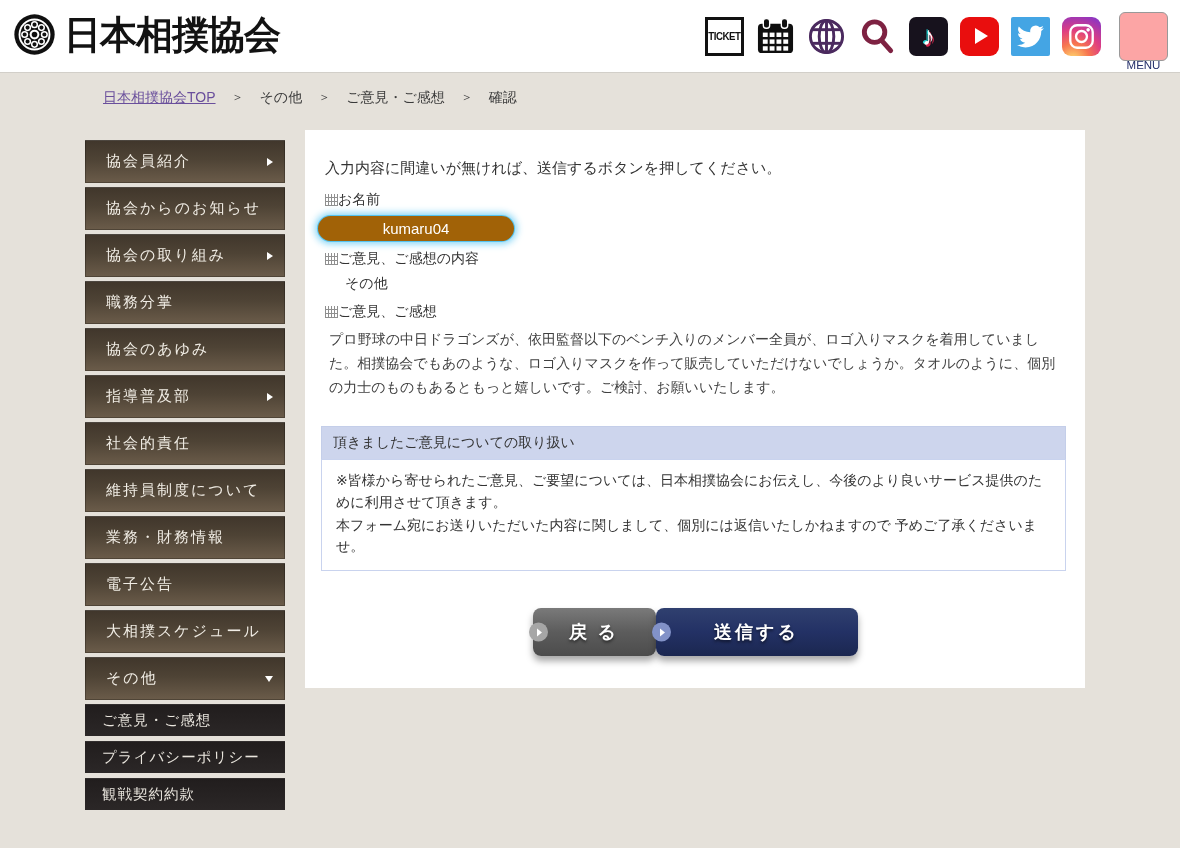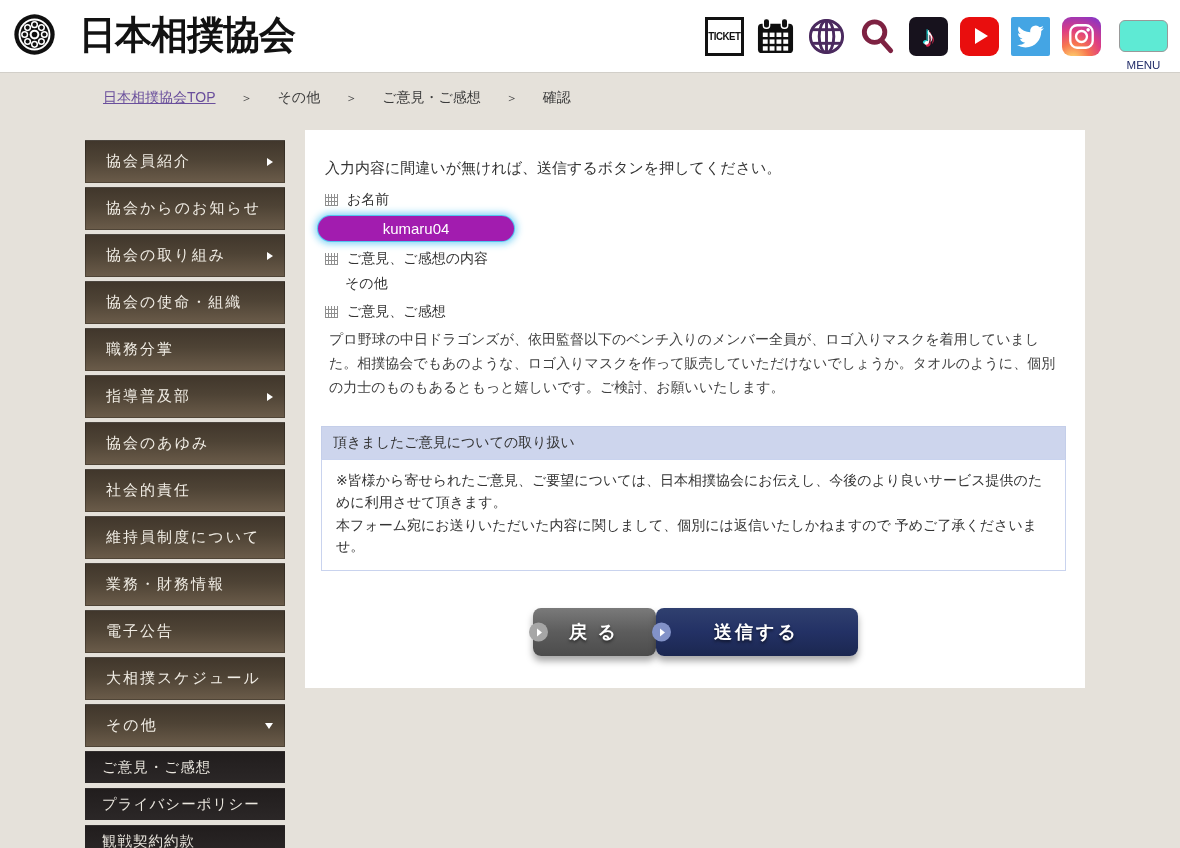--- a/index.html
+++ b/index.html
@@ -8,21 +8,21 @@
     background:#e5e1da;
     font-family:"Liberation Sans","DejaVu Sans",sans-serif;
     color:#333;
   }
   
   .header{
     position:absolute;top:0;left:0;width:1180px;height:73px;
     background:#fff;border-bottom:1px solid #d2cfc9;
     display:flex;align-items:center;padding:0 12px;box-sizing:border-box;
   }
-  .logo{display:flex;align-items:center;gap:22px;cursor:pointer;}
+  .logo{display:flex;align-items:center;gap:7px;cursor:pointer;}
   .logo-text{
     font-family:"Liberation Serif","DejaVu Serif",serif;
     font-weight:900;font-size:37px;color:#121212;letter-spacing:-1px;
     transform:scaleY(1.04);white-space:nowrap;
   }
   .hicons{margin-left:auto;display:flex;align-items:flex-start;gap:12px;}
   .hicon{width:39px;height:39px;flex:0 0 auto;cursor:pointer;position:relative;}
   .icon-ticket{
     box-sizing:border-box;border:3px solid #111;background:#fff;
     display:flex;align-items:center;justify-content:center;
@@ -39,29 +39,29 @@
     text-shadow:1.5px 1.5px 0 rgba(254,44,85,.85),-1.5px -1.5px 0 rgba(37,244,238,.85);
   }
   .icon-youtube{background:#e90e0e;border-radius:9px;display:flex;align-items:center;justify-content:center;}
   .icon-youtube i{display:block;width:0;height:0;border-left:13px solid #fff;border-top:8px solid transparent;border-bottom:8px solid transparent;margin-left:3px;}
   .icon-twitter{background:#44a5e4;border-radius:2px;display:flex;align-items:center;justify-content:center;}
   .icon-instagram{
     border-radius:9px;display:flex;align-items:center;justify-content:center;
     background:radial-gradient(circle at 28% 110%, #fdc468 8%, #f7754f 32%, #df3e81 58%, #9b36b7 86%, #7b3bcf 100%);
   }
   .menu-btn{
-    margin-left:18px;width:49px;height:32px;box-sizing:border-box;
-    background:#5eead4;border:1px solid #999;border-radius:6px;cursor:pointer;
+    margin-left:18px;width:49px;height:49px;box-sizing:border-box;
+    background:#fca5a5;border:1px solid #999;border-radius:6px;cursor:pointer;
     display:flex;flex-direction:column;align-items:center;justify-content:center;gap:19px;
   }
   .menu-bar{width:30px;height:4.5px;background:#222;border-radius:1px;}
   .menu-label{font-size:11.5px;color:#25306b;margin-top:2px;line-height:1;}
   
   .breadcrumb{
-    position:absolute;top:89px;left:103px;display:flex;align-items:flex-end;gap:25px;
+    position:absolute;top:89px;left:103px;display:flex;align-items:flex-start;gap:16px;
     font-size:14px;color:#3a3a3a;
   }
   .crumb-link{color:#6a4f9c;text-decoration:underline;cursor:pointer;}
   .crumb-sep{color:#4a4a4a;font-size:12px;}
   
   .sidebar{position:absolute;left:85px;top:140px;width:200px;}
   .side-item{
     height:43px;margin-bottom:4px;box-sizing:border-box;
     background:linear-gradient(180deg,#40362b 0%,#4e4335 45%,#6b5c4a 100%);
     box-shadow:inset 0 1px 0 rgba(255,255,255,.14), inset 0 0 0 1px rgba(0,0,0,.25);
@@ -78,30 +78,30 @@
     display:flex;align-items:center;padding:0 10px 0 17px;cursor:pointer;
   }
   .arr-right{margin-left:auto;width:0;height:0;border-left:6px solid #fff;border-top:4.5px solid transparent;border-bottom:4.5px solid transparent;}
   .arr-down{margin-left:auto;width:0;height:0;border-top:6px solid #fff;border-left:4.5px solid transparent;border-right:4.5px solid transparent;}
   
   .panel{
     position:absolute;left:305px;top:130px;width:780px;height:558px;
     background:#fff;box-sizing:border-box;padding:29px 20px 0 20px;
   }
   .intro{font-size:15px;margin:0 0 13px 0;color:#333;}
-  .field-label{display:flex;align-items:center;gap:9px;font-size:14px;color:#333;margin:0 0 7px 0;}
+  .field-label{display:flex;align-items:center;font-size:14px;color:#333;margin:0 0 7px 0;}
   .grid-ico{
     width:13px;height:12px;flex:0 0 auto;
     background:
       repeating-linear-gradient(90deg,#8f8f8f 0 1px,transparent 1px 3px),
       repeating-linear-gradient(0deg,#8f8f8f 0 1px,transparent 1px 4px);
   }
   .pill{
     width:196px;height:25px;margin:0 0 9px -7px;border-radius:13px;
-    background:#a21caf;color:#fff;font-size:15px;
+    background:#a16207;color:#fff;font-size:15px;
     display:flex;align-items:center;justify-content:center;
     box-shadow:0 0 0 1px #55c3ef, 0 0 7px 3px rgba(125,211,245,.95);
   }
   .plain-value{font-size:14px;margin:0 0 10px 20px;color:#333;}
   .field-text{font-size:14px;line-height:1.7;margin:0 0 27px 4px;color:#404040;}
   .notice{margin:0 -1px 35px -4px;}
   .notice-header{
     background:#cdd5ed;border:1px solid #c4cee9;border-bottom:none;
     padding:7px 11px;font-size:14px;color:#333;
   }
@@ -246,31 +246,28 @@
       <span class="arr-right"></span>
   </div>
   <div class="side-item">
     <span>協会からのお知らせ</span>
   </div>
   <div class="side-item">
     <span>協会の取り組み</span>
       <span class="arr-right"></span>
   </div>
   <div class="side-item">
-    <span>協会の使命・組織</span>
-  </div>
-  <div class="side-item">
     <span>職務分掌</span>
+  </div>
+  <div class="side-item">
+    <span>協会のあゆみ</span>
   </div>
   <div class="side-item">
     <span>指導普及部</span>
       <span class="arr-right"></span>
-  </div>
-  <div class="side-item">
-    <span>協会のあゆみ</span>
   </div>
   <div class="side-item">
     <span>社会的責任</span>
   </div>
   <div class="side-item">
     <span>維持員制度について</span>
   </div>
   <div class="side-item">
     <span>業務・財務情報</span>
   </div>

